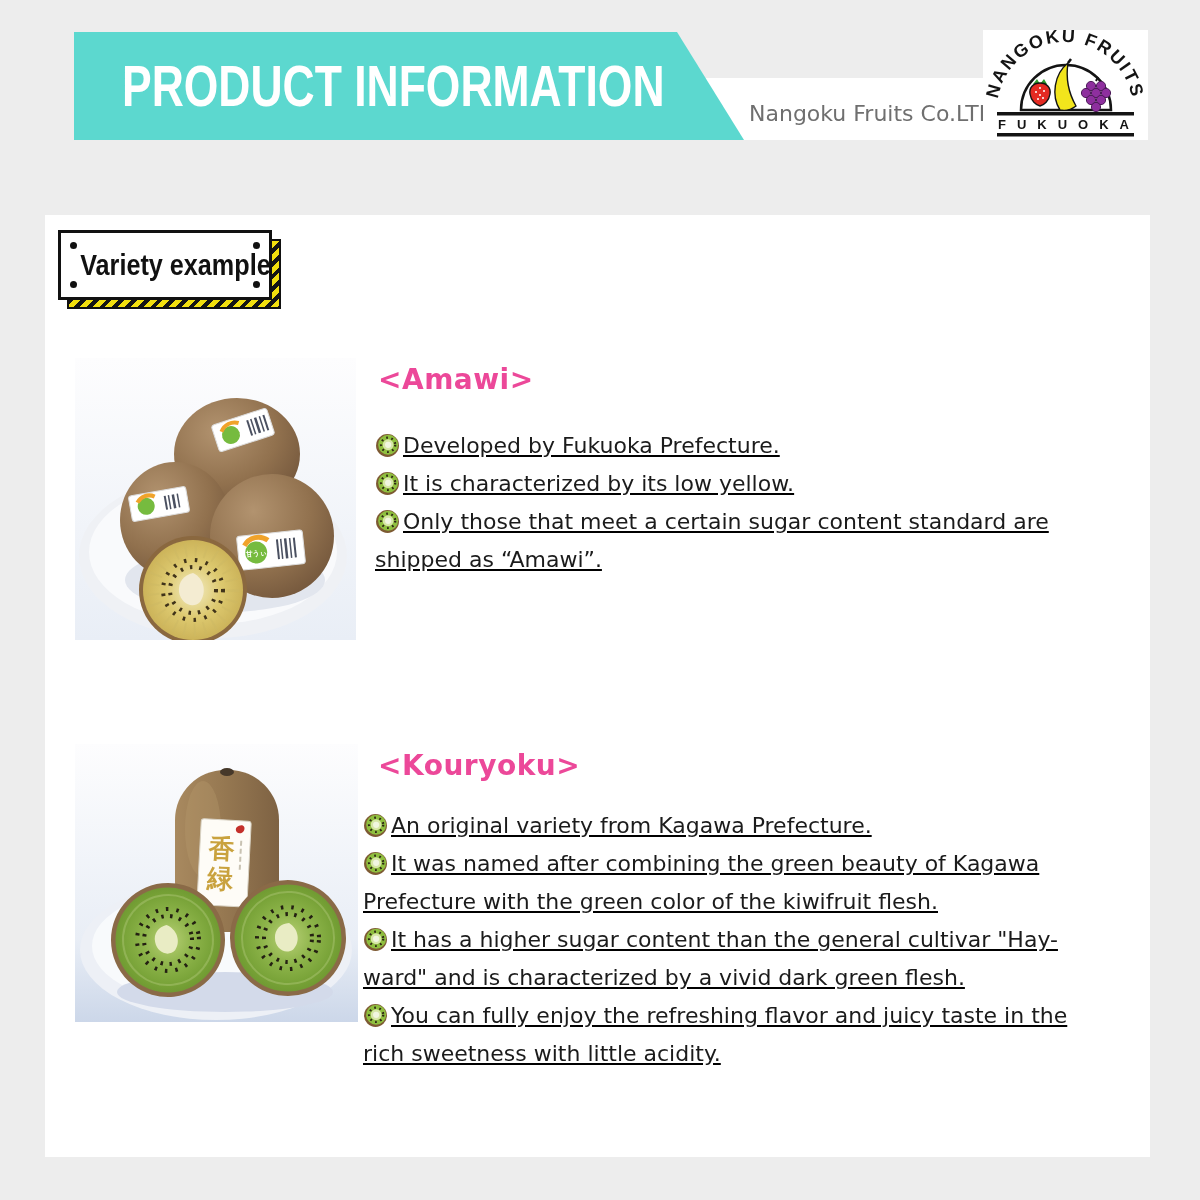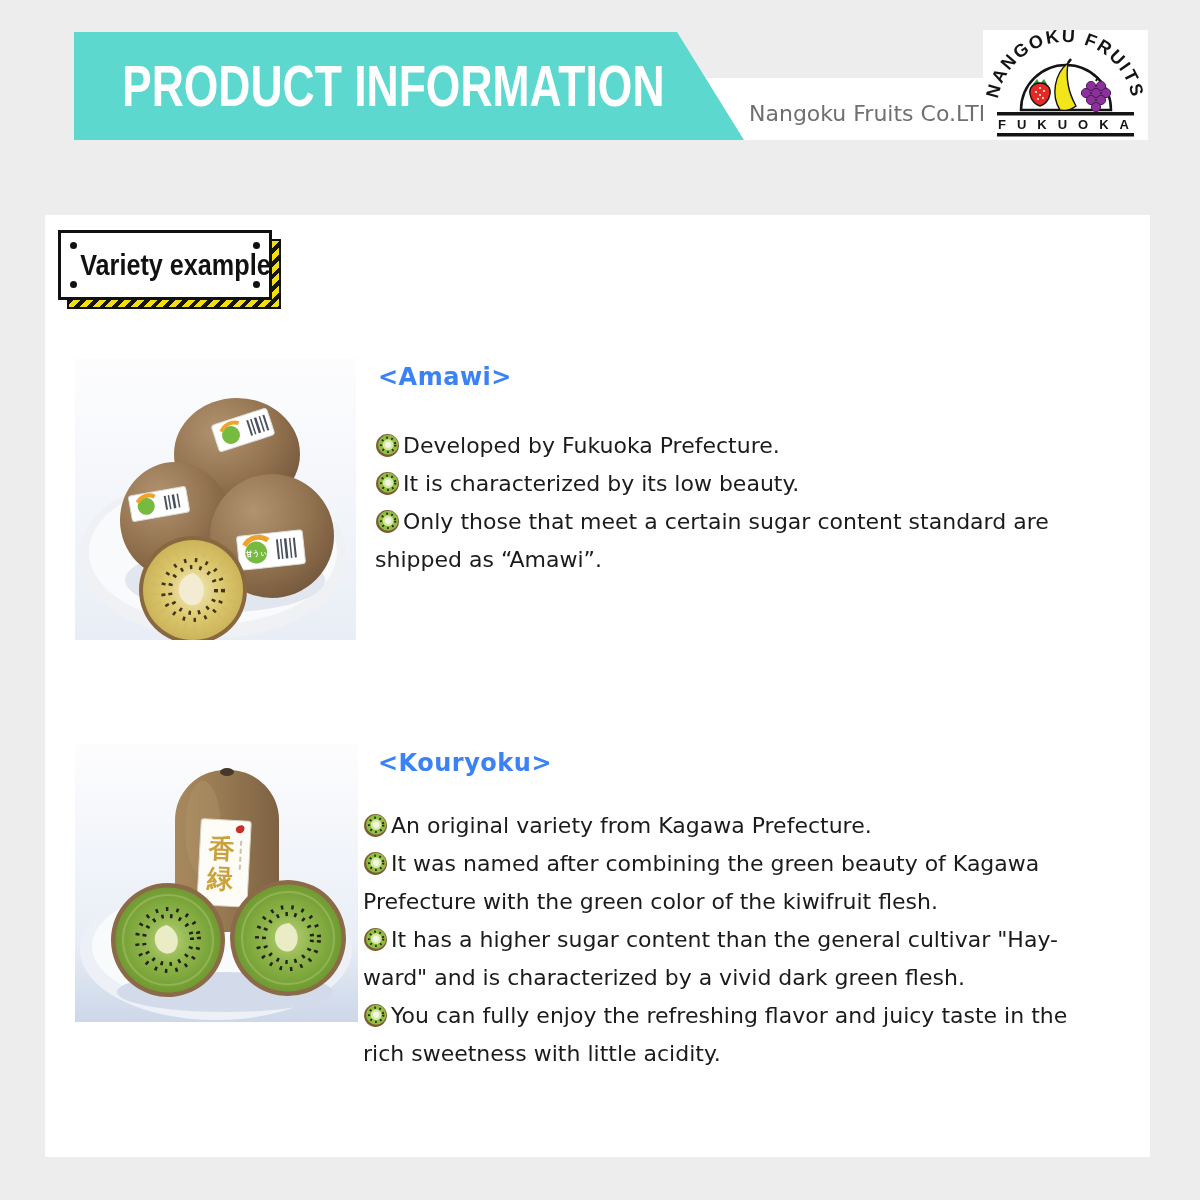--- a/index.html
+++ b/index.html
@@ -49,25 +49,25 @@
   .sign-text{
     font-family:"Liberation Sans", sans-serif;font-weight:bold;font-size:30px;color:#111;
     white-space:nowrap;transform:scaleX(.84);
   }
 
   
   .photo{position:absolute;display:block;}
   .photo-amawi{left:30px;top:143px;}
   .photo-kouryoku{left:30px;top:529px;}
   .sec-title{
-    position:absolute;font-weight:bold;font-size:24px;color:#3b82f6;letter-spacing:.5px;
+    position:absolute;font-weight:bold;font-size:28px;color:#ec4899;letter-spacing:.5px;
   }
   .t-amawi{left:333px;top:148px;}
   .t-kouryoku{left:333px;top:534px;}
-  .bullets{position:absolute;width:765px;}
+  .bullets{position:absolute;width:765px;text-decoration:underline;}
   .b-amawi{left:330px;top:212px;}
   .b-kouryoku{left:318px;top:592px;}
   .bullets p{margin:0;font-size:22px;line-height:38px;color:#1b1b1b;white-space:pre-line;}
   .kiwi{width:25px;height:25px;vertical-align:-5px;margin-right:3px;}
   .hidden-defs{position:absolute;width:0;height:0;}
 </style>
 </head>
 <body>
 
 <svg class="hidden-defs" aria-hidden="true">
@@ -219,21 +219,21 @@
     </svg>
 
     <div class="sec-title t-amawi">&lt;Amawi&gt;</div>
 
     <div class="bullets b-amawi">
       <p class="bullet"><svg class="kiwi" viewBox="0 0 24 24">
             <use href="#kiwiIcon"></use>
           </svg><span>Developed by Fukuoka Prefecture.</span></p>
       <p class="bullet"><svg class="kiwi" viewBox="0 0 24 24">
             <use href="#kiwiIcon"></use>
-          </svg><span>It is characterized by its low beauty.</span></p>
+          </svg><span>It is characterized by its low yellow.</span></p>
       <p class="bullet"><svg class="kiwi" viewBox="0 0 24 24">
             <use href="#kiwiIcon"></use>
           </svg><span>Only those that meet a certain sugar content standard are
 shipped as “Amawi”.</span></p>
     </div>
 
     <svg class="photo photo-kouryoku" width="283" height="278" viewBox="0 0 283 278">
       <defs>
         <linearGradient id="kbg" x1="0" y1="0" x2="0" y2="1">
           <stop offset="0" stop-color="#fdfdfe"></stop>

